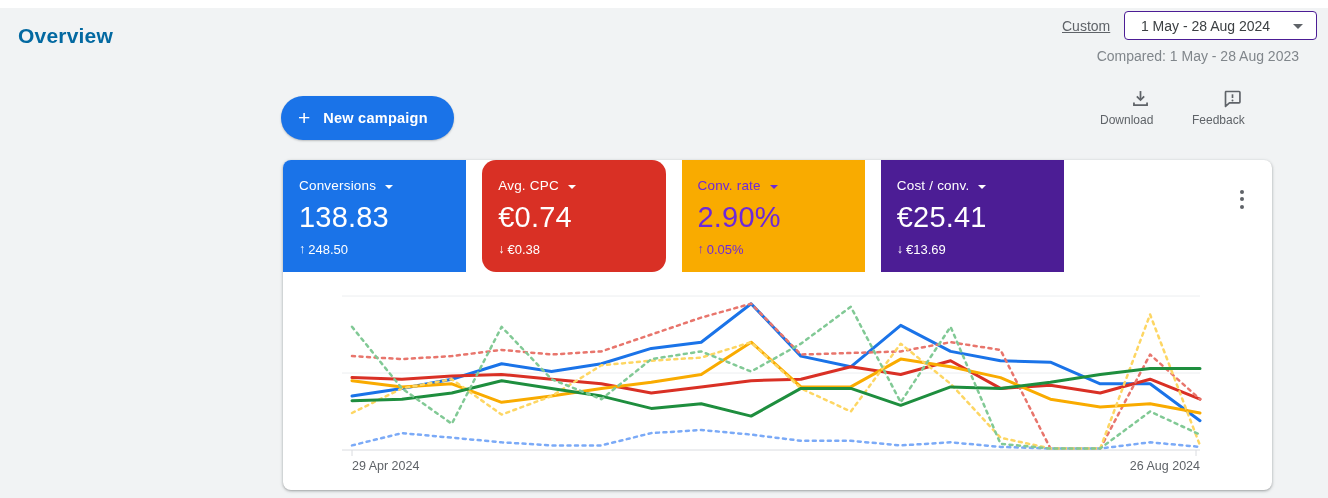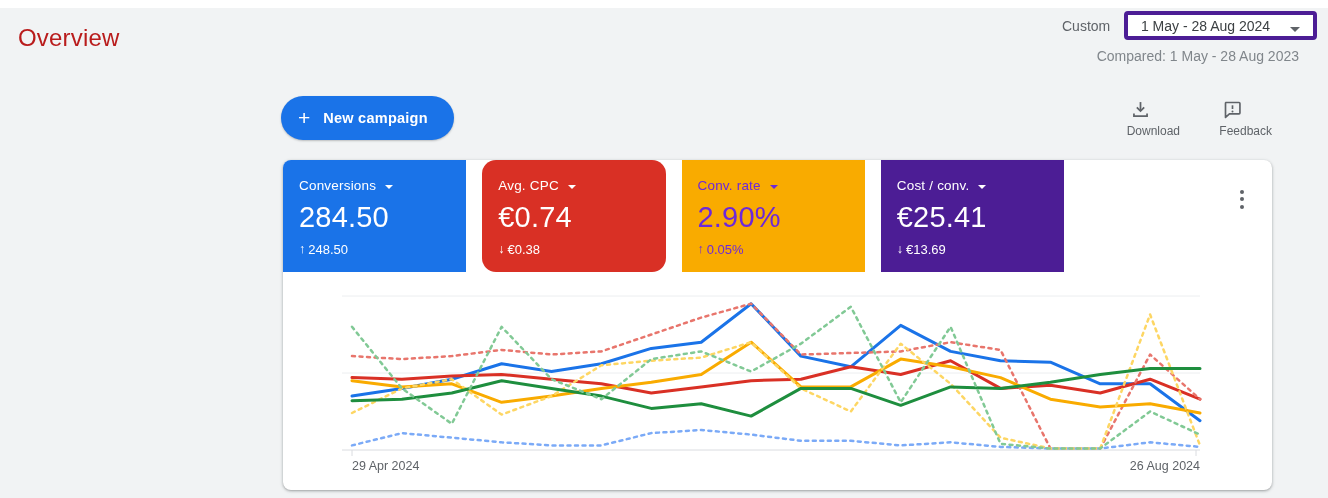--- a/index.html
+++ b/index.html
@@ -8,28 +8,28 @@
     position:relative;
     background:#f1f3f4;
     font-family:"Liberation Sans","DejaVu Sans",sans-serif;
     color:#3c4043;
     overflow:hidden;
   }
   .top-strip { position:absolute; left:0; top:0; width:1328px; height:8px; background:#ffffff; }
 
   .page-title {
     position:absolute; left:18px; top:24px;
-    font-size:24px; font-weight:400; color:#b91c1c; letter-spacing:.2px;
-  }
-
-  
-  .custom-label { position:absolute; left:1062px; top:18px; font-size:14px; color:#5f6368; }
+    font-size:21px; font-weight:700; color:#0369a1; letter-spacing:.2px;
+  }
+
+  
+  .custom-label { position:absolute; left:1062px; top:18px; font-size:14px; color:#5f6368;text-decoration:underline; }
   .date-box {
     position:absolute; left:1124px; top:11px; width:193px; height:29px;
-    background:#ffffff; border:4px solid #4c1d95; border-radius:4px;
+    background:#ffffff; border:1px solid #4c1d95; border-radius:4px;
     display:flex; align-items:center; justify-content:center;
     padding-right:30px; cursor:pointer;
   }
   .date-box .date-text { font-size:14px; color:#3c4043; }
   .caret-down {
     position:absolute; right:13px; top:12px;
     width:0; height:0;
     border-left:5px solid transparent; border-right:5px solid transparent;
     border-top:5.5px solid #5f6368;
   }
@@ -40,21 +40,21 @@
     position:absolute; left:281px; top:96px; height:44px;
     background:#1a73e8; border:none; border-radius:22px;
     display:inline-flex; align-items:center; gap:13px;
     padding:0 26px 0 17px; cursor:pointer; color:#ffffff;
     box-shadow:0 1px 2px rgba(60,64,67,.3);
   }
   .new-campaign .plus { font-size:21px; font-weight:400; line-height:1; margin-top:-2px; }
   .new-campaign .nc-label { font-size:14.5px; font-weight:700; letter-spacing:.25px; }
 
   
-  .tool-btn { position:absolute; top:99px; width:80px; text-align:right; cursor:pointer; }
+  .tool-btn { position:absolute; top:88px; width:80px; text-align:left; cursor:pointer; }
   .tool-btn svg { display:block; margin:0 auto; }
   .tool-btn .tool-label { font-size:12px; color:#5f6368; margin-top:4px; }
   #download-btn { left:1100px; }
   #feedback-btn { left:1192px; }
 
   
   .overview-card {
     position:absolute; left:283px; top:160px; width:989px; height:330px;
     background:#ffffff; border-radius:8px; overflow:hidden;
     box-shadow:0 1px 2px rgba(60,64,67,.3), 0 1px 3px 1px rgba(60,64,67,.15);
@@ -130,21 +130,21 @@
 
 <div class="overview-card">
 
   <div class="scorecard-row">
 
     <div class="scorecard" style="background: rgb(26, 115, 232); color: rgb(255, 255, 255);">
       <div class="sc-label-row">
         <span class="sc-label">Conversions</span>
         <span class="sc-caret"></span>
       </div>
-      <div class="sc-value">284.50</div>
+      <div class="sc-value">138.83</div>
       <div class="sc-delta">
         <span class="arrow">↑</span>
         <span>248.50</span>
       </div>
     </div>
 
     <div class="scorecard" style="background: rgb(217, 48, 37); color: rgb(255, 255, 255); border-radius: 14px;">
       <div class="sc-label-row">
         <span class="sc-label">Avg. CPC</span>
         <span class="sc-caret"></span>

